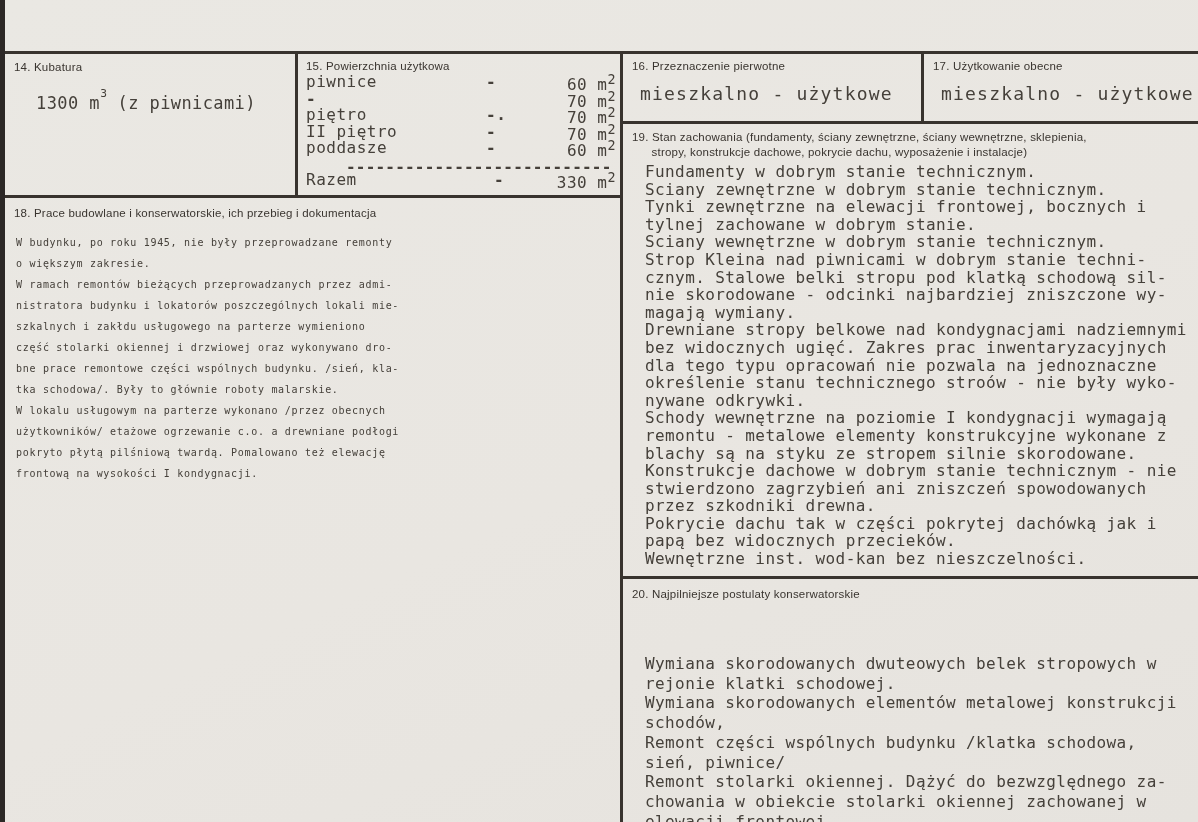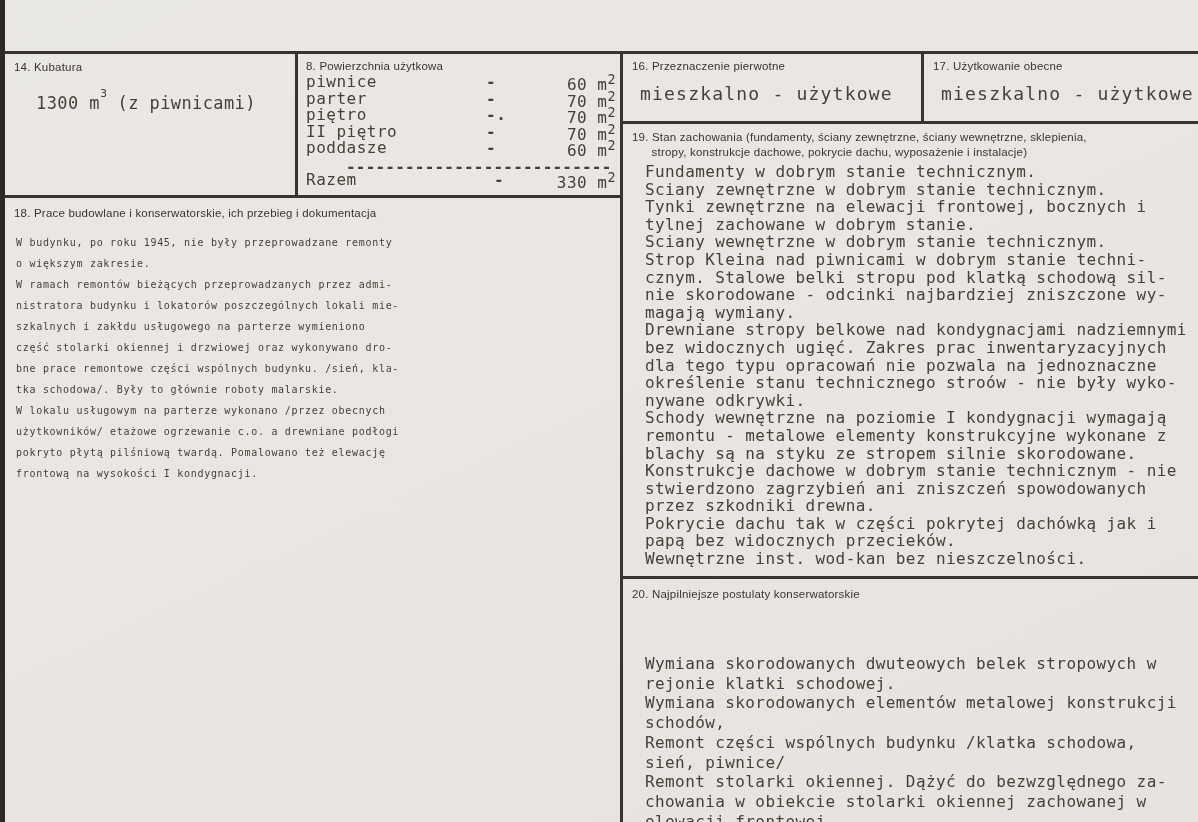--- a/index.html
+++ b/index.html
@@ -71,29 +71,28 @@
   <div class="rule" style="left:921px;top:51px;width:3px;height:73px;"></div>
   <div class="rule" style="left:623px;top:121px;width:575px;height:3px;"></div>
   <div class="rule" style="left:623px;top:576px;width:575px;height:3px;"></div>
 
   <div>
     <div class="label" style="left:14px;top:61px;">14. Kubatura</div>
     <div class="typed kubatura-value"><span>1300 m</span><sup>3</sup><span> (z piwnicami)</span></div>
   </div>
 
   <div>
-    <div class="label" style="left:306px;top:60px;">8. Powierzchnia użytkowa</div>
+    <div class="label" style="left:306px;top:60px;">15. Powierzchnia użytkowa</div>
 
     <div class="area-row" style="top:72px;">
       <span class="nm">piwnice</span>
       <span class="dash">-</span>
       <span class="val"><span>60 m</span><sup>2</sup></span>
     </div>
     <div class="area-row" style="top:88.5px;">
-      <span class="nm">parter</span>
       <span class="dash">-</span>
       <span class="val"><span>70 m</span><sup>2</sup></span>
     </div>
     <div class="area-row" style="top:105px;">
       <span class="nm">piętro</span>
       <span class="dash">-.</span>
       <span class="val"><span>70 m</span><sup>2</sup></span>
     </div>
     <div class="area-row" style="top:121.5px;">
       <span class="nm">II piętro</span>

